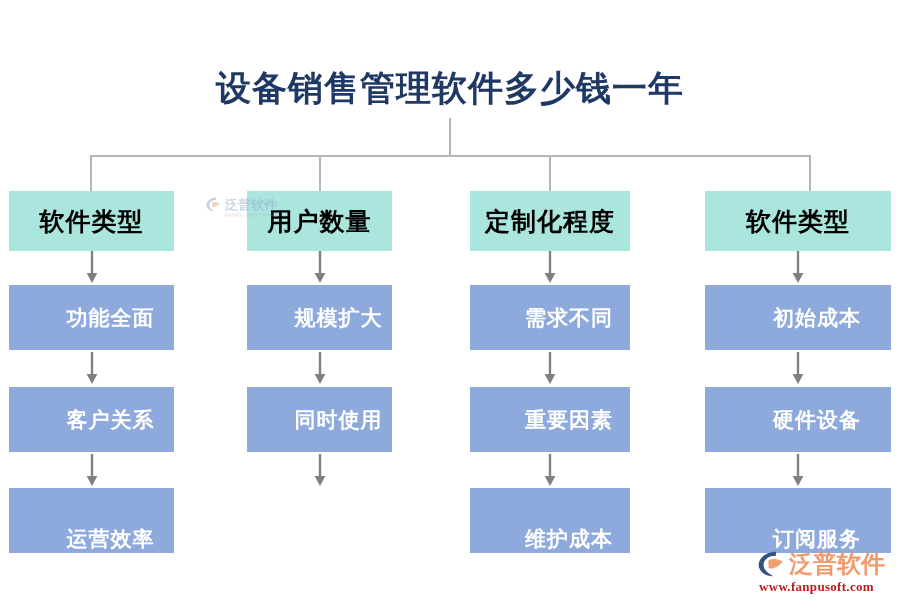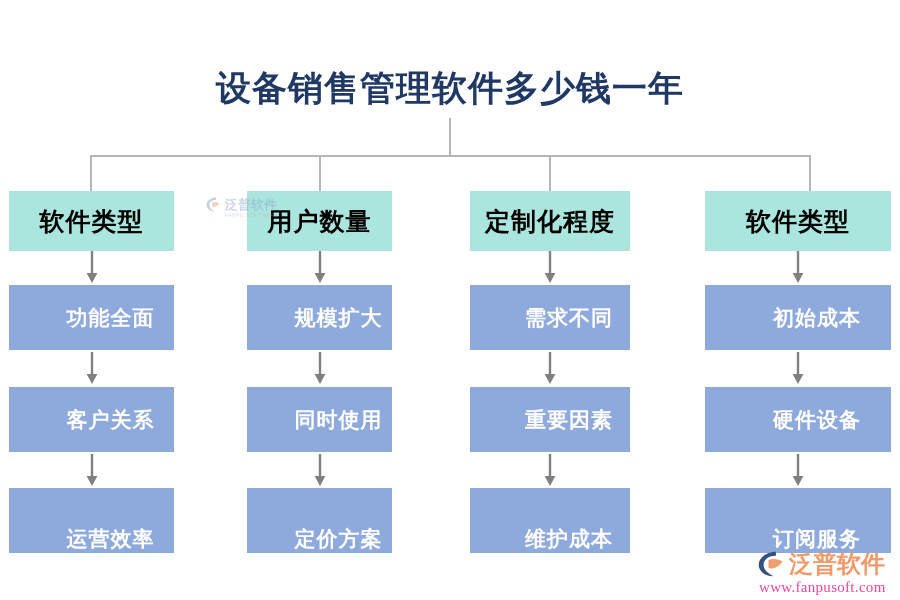--- a/index.html
+++ b/index.html
@@ -196,23 +196,23 @@
   .logo .logo-cn {
     font-size: 24px;
     font-weight: 700;
     color: #f09a6a;
     letter-spacing: 0px;
     line-height: 26px;
     white-space: nowrap;
   }
   .logo .logo-url {
     font-family: "Liberation Serif", "DejaVu Serif", serif;
-    font-size: 15px;
-    font-weight: 400;
-    color: #ec4899;
+    font-size: 13px;
+    font-weight: 700;
+    color: #b91c1c;
     letter-spacing: 0.3px;
     margin-top: 1px;
     margin-left: 2px;
     white-space: nowrap;
   }
 </style>
 </head>
 <body>
 
 <div id="canvas">
@@ -286,23 +286,20 @@
     <div class="item-box item-1">
       <span class="label">同时使用</span>
     </div>
 
     <div class="arrow arrow-2">
       <svg width="16" height="34" viewBox="0 0 16 34">
           <path d="M8 0 L8 24" stroke="#808080" stroke-width="2.4" fill="none"></path>
           <path d="M8 32 L2.6 22 L13.4 22 Z" fill="#808080"></path>
         </svg>
     </div>
-    <div class="item-box item-2">
-      <span class="label">定价方案</span>
-    </div>
   </div>
 
   <div class="column col-2">
     <div class="head-box">
       <span class="label">定制化程度</span>
     </div>
 
     <div class="arrow arrow-0">
       <svg width="16" height="34" viewBox="0 0 16 34">
           <path d="M8 0 L8 24" stroke="#808080" stroke-width="2.4" fill="none"></path>

